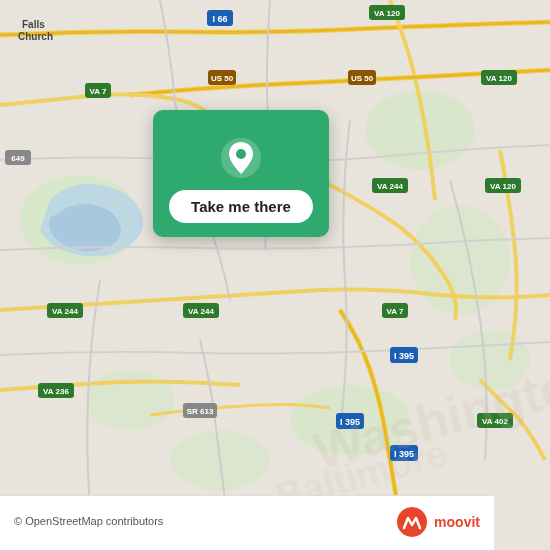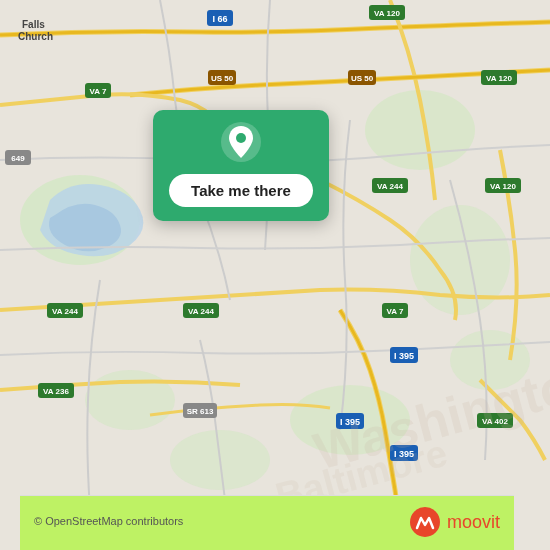--- a/index.html
+++ b/index.html
@@ -30,21 +30,21 @@
     #popup-card {
       position: absolute;
       top: 110px;
       left: 153px;
       width: 176px;
       background: #2eaa6e;
       border-radius: 10px;
       display: flex;
       flex-direction: column;
       align-items: center;
-      padding: 10px 16px 14px 16px;
+      padding: 26px 16px 14px 16px;
       box-shadow: 0 4px 16px rgba(0,0,0,0.25);
       z-index: 10;
     }
 
     #popup-pin-icon {
       width: 44px;
       height: 44px;
       margin-bottom: 10px;
     }
 
@@ -61,28 +61,27 @@
       width: 100%;
       text-align: center;
     }
 
     
     #bottom-bar {
       position: absolute;
       bottom: 0;
       left: 0;
       width: 494px;
-      background: #bef264;
+      background: #ffffff;
       padding: 10px 14px 12px 14px;
       display: flex;
       align-items: center;
       justify-content: space-between;
       border-top: 1px solid #ddd;
       z-index: 20;
-      margin-left: 20px;
     }
 
     #bottom-left {
       display: flex;
       flex-direction: column;
     }
 
     #attribution-text {
       font-size: 11px;
       color: #555;
@@ -105,22 +104,22 @@
       align-items: center;
       gap: 6px;
     }
 
     #moovit-icon {
       width: 32px;
       height: 32px;
     }
 
     #moovit-text {
-      font-size: 18px;
-      font-weight: normal;
+      font-size: 14px;
+      font-weight: bold;
       color: #e8462a;
     }
   </style>
 </head>
 <body>
 
 <div id="map-container">
 
   <svg id="map-svg" xmlns="http://www.w3.org/2000/svg">
 

